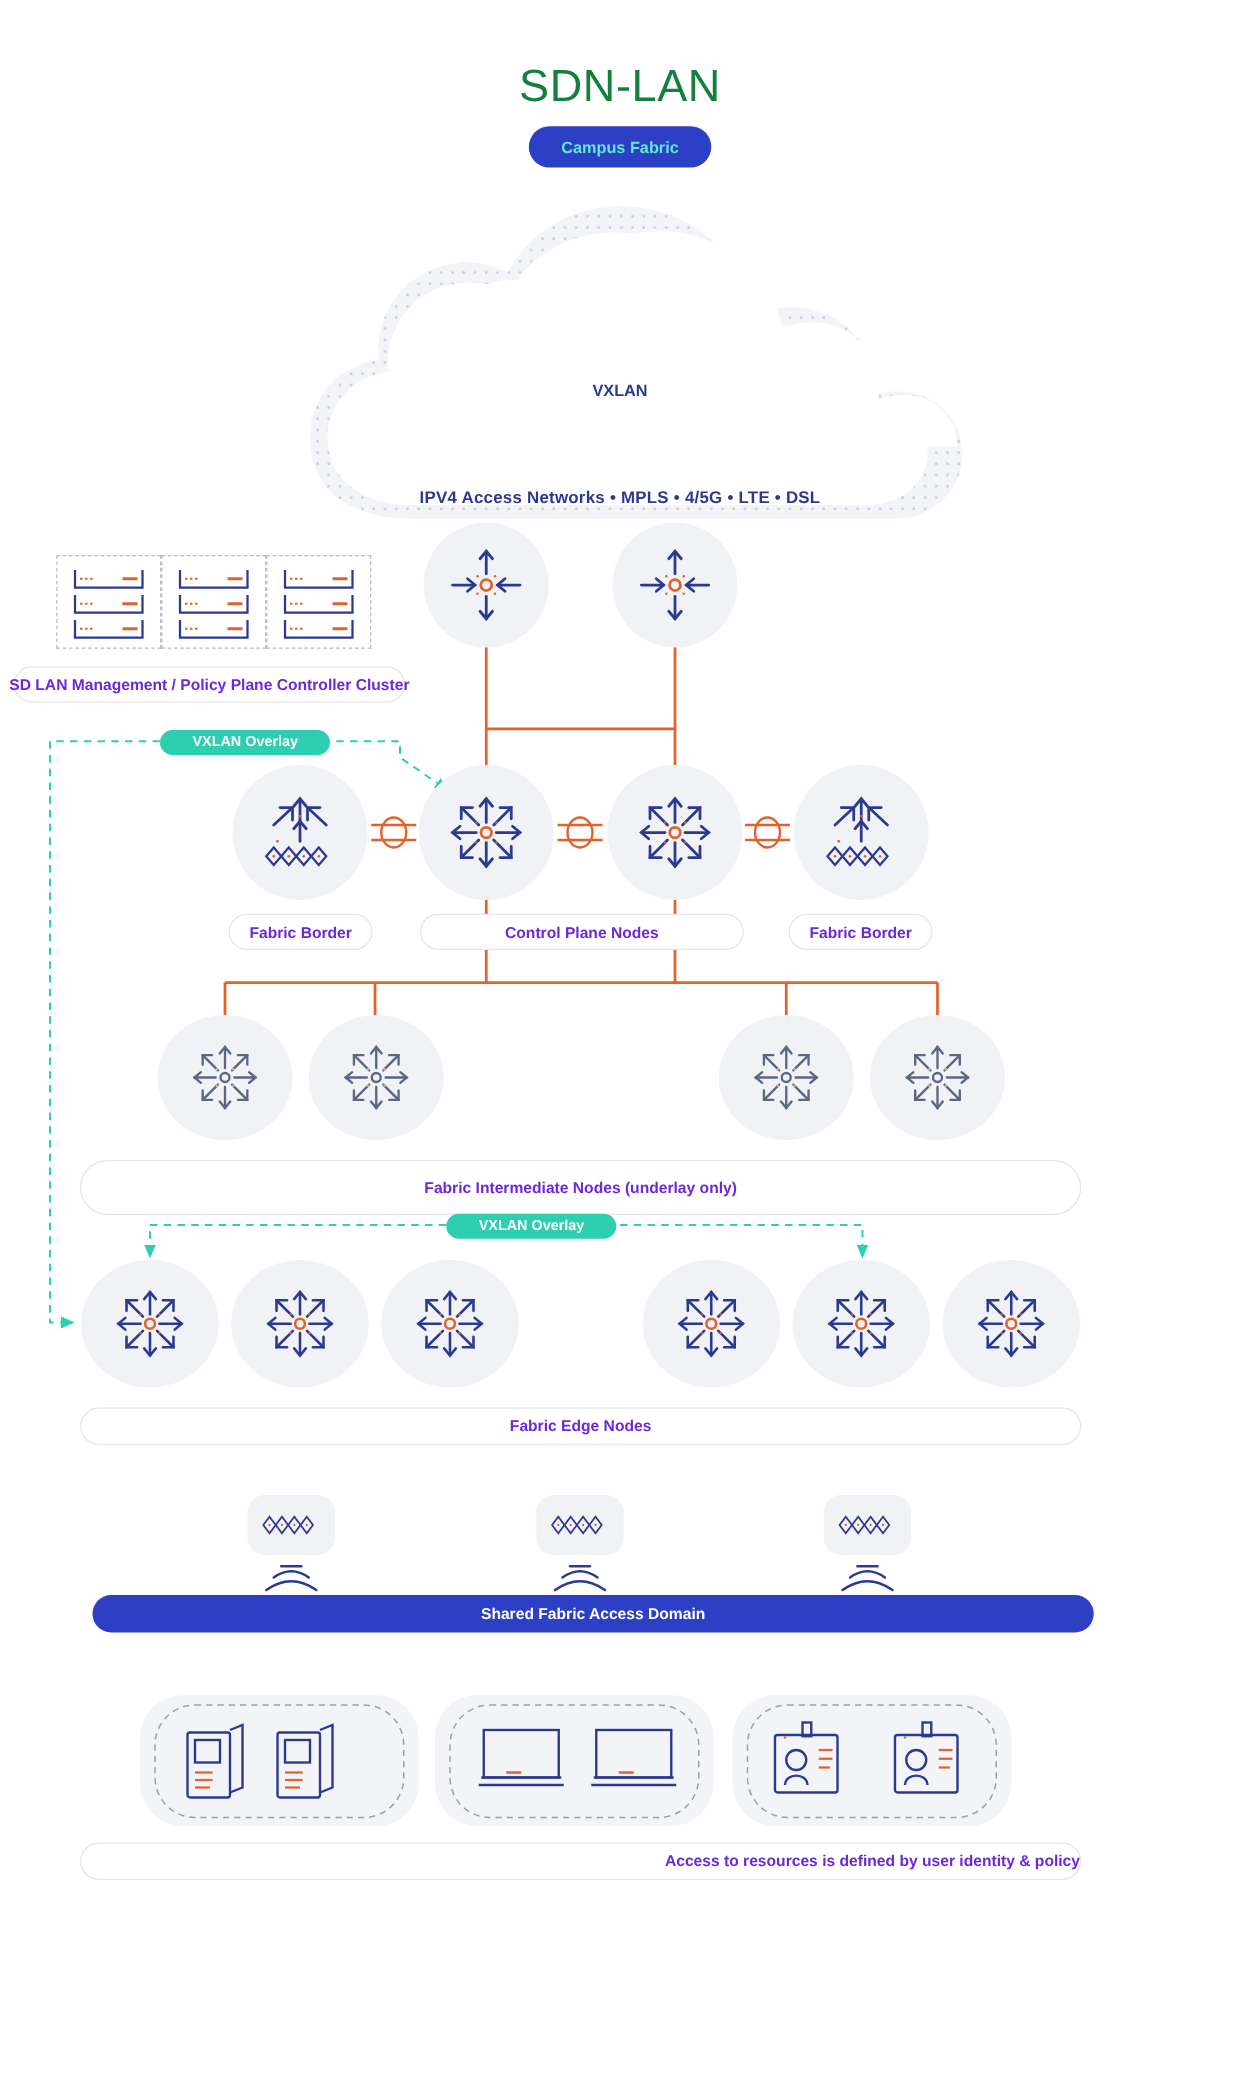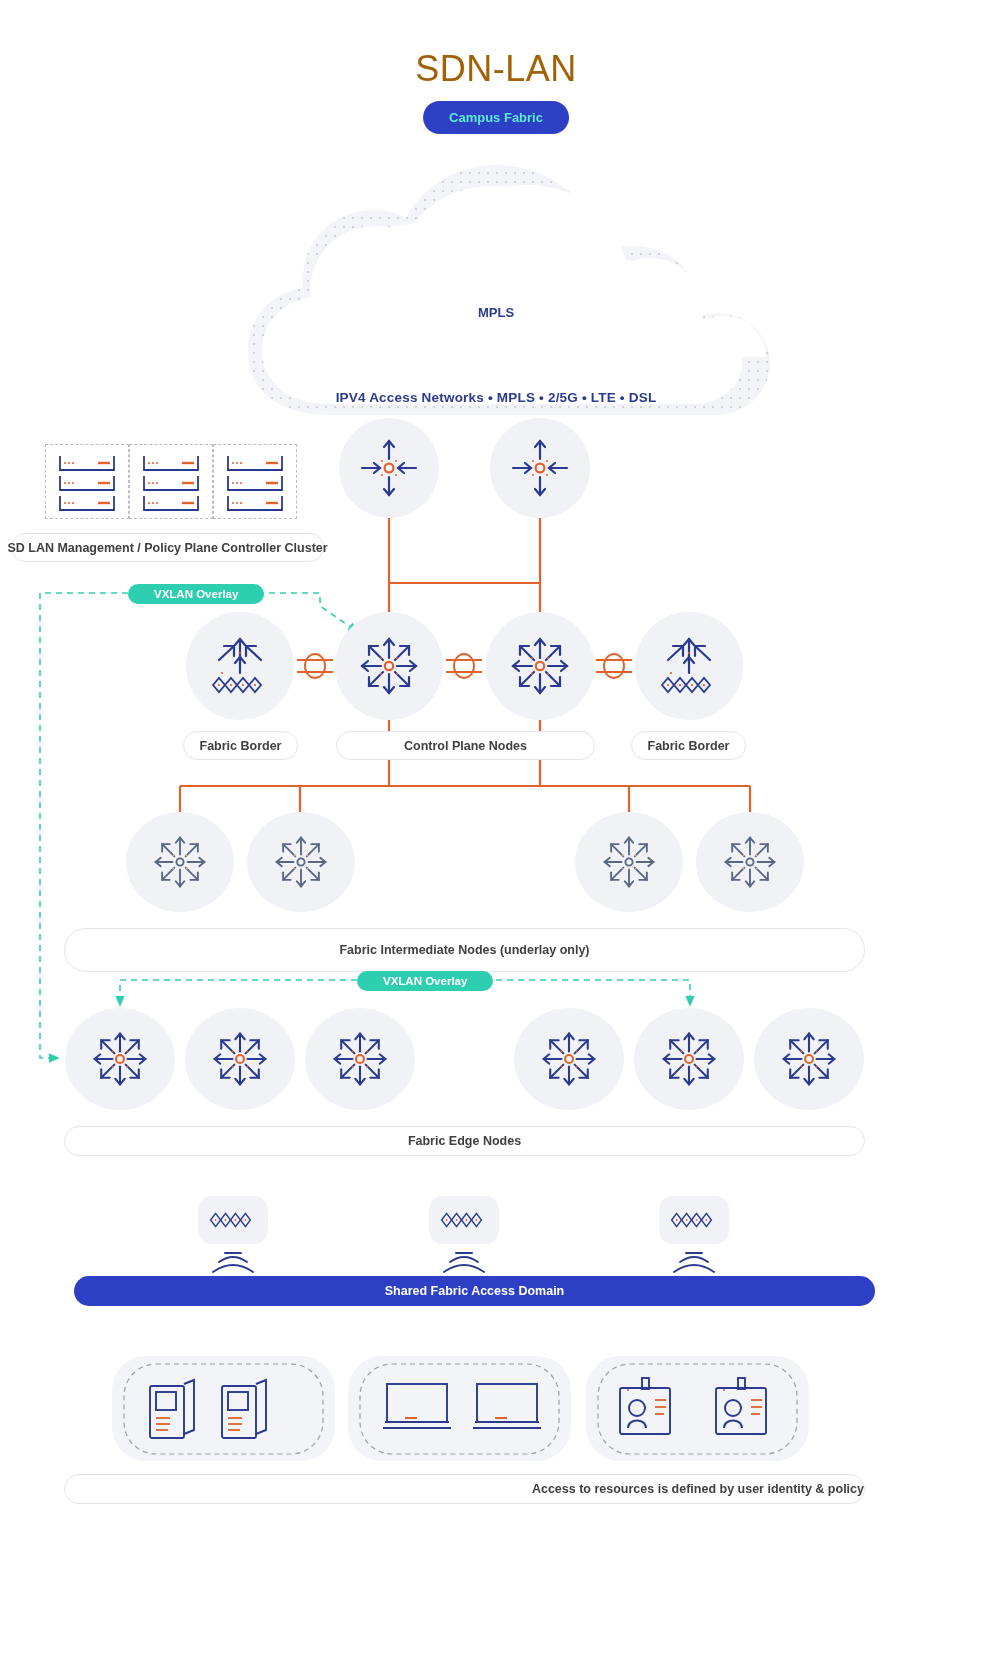--- a/index.html
+++ b/index.html
@@ -13,21 +13,21 @@
     position: relative;
     overflow: hidden;
   }
   .page { position: relative; width: 992px; height: 1672px; }
 
   
   .title {
     position: absolute; top: 48px; left: 0; width: 992px;
     text-align: center;
     font-size: 36px; font-weight: 400; letter-spacing: .5px;
-    color: #a16207;
+    color: #15803d;
   }
   .badge-campus {
     position: absolute; top: 101px; left: 50%; transform: translateX(-50%);
     background: #2d3fc4; color: #5eead4;
     font-size: 13px; font-weight: 700;
     padding: 9px 26px; border-radius: 999px;
     white-space: nowrap;
   }
   .cloud-label {
     position: absolute; top: 305px; left: 0; width: 992px; text-align: center;
@@ -46,21 +46,21 @@
     display: flex; align-items: center; justify-content: center;
   }
 
   
   .pill {
     position: absolute;
     border: 1px solid #e3e5ea;
     background: #ffffff;
     border-radius: 999px;
     display: flex; align-items: center; justify-content: center;
-    font-size: 12.5px; font-weight: 700; color: #404040;
+    font-size: 12.5px; font-weight: 700; color: #6d28d9;
     white-space: nowrap;
   }
   .pill.thin { font-weight: 700; justify-content: flex-end; }
 
   .bluebar {
     position: absolute;
     background: #2d3fc4;
     border-radius: 999px;
     display: flex; align-items: center; justify-content: center;
     color: #ffffff; font-size: 12.5px; font-weight: 700;
@@ -158,22 +158,22 @@
                C541,186 582,219 590,265
                C598,261 607,259 617,259
                C649,259 675,284 675,314
                C675,317 675,320 674,323
                C681,320 689,319 696,319
                C722,319 742,339 742,363
                C742,386 721,404 694,404 Z" fill="#ffffff"></path>
     </g>
   </svg>
 
-  <div class="cloud-label">MPLS</div>
-  <div class="cloud-sub">IPV4 Access Networks • MPLS • 2/5G • LTE • DSL</div>
+  <div class="cloud-label">VXLAN</div>
+  <div class="cloud-sub">IPV4 Access Networks • MPLS • 4/5G • LTE • DSL</div>
 
   <svg class="layer" width="992" height="1672" viewBox="0 0 992 1672">
     <g stroke="#e2622c" stroke-width="2.2" fill="none">
 
       <line x1="389" y1="508" x2="389" y2="620"></line>
       <line x1="540" y1="508" x2="540" y2="620"></line>
       <line x1="389" y1="583" x2="540" y2="583"></line>
 
       <line x1="389" y1="710" x2="389" y2="786"></line>
       <line x1="540" y1="710" x2="540" y2="786"></line>

